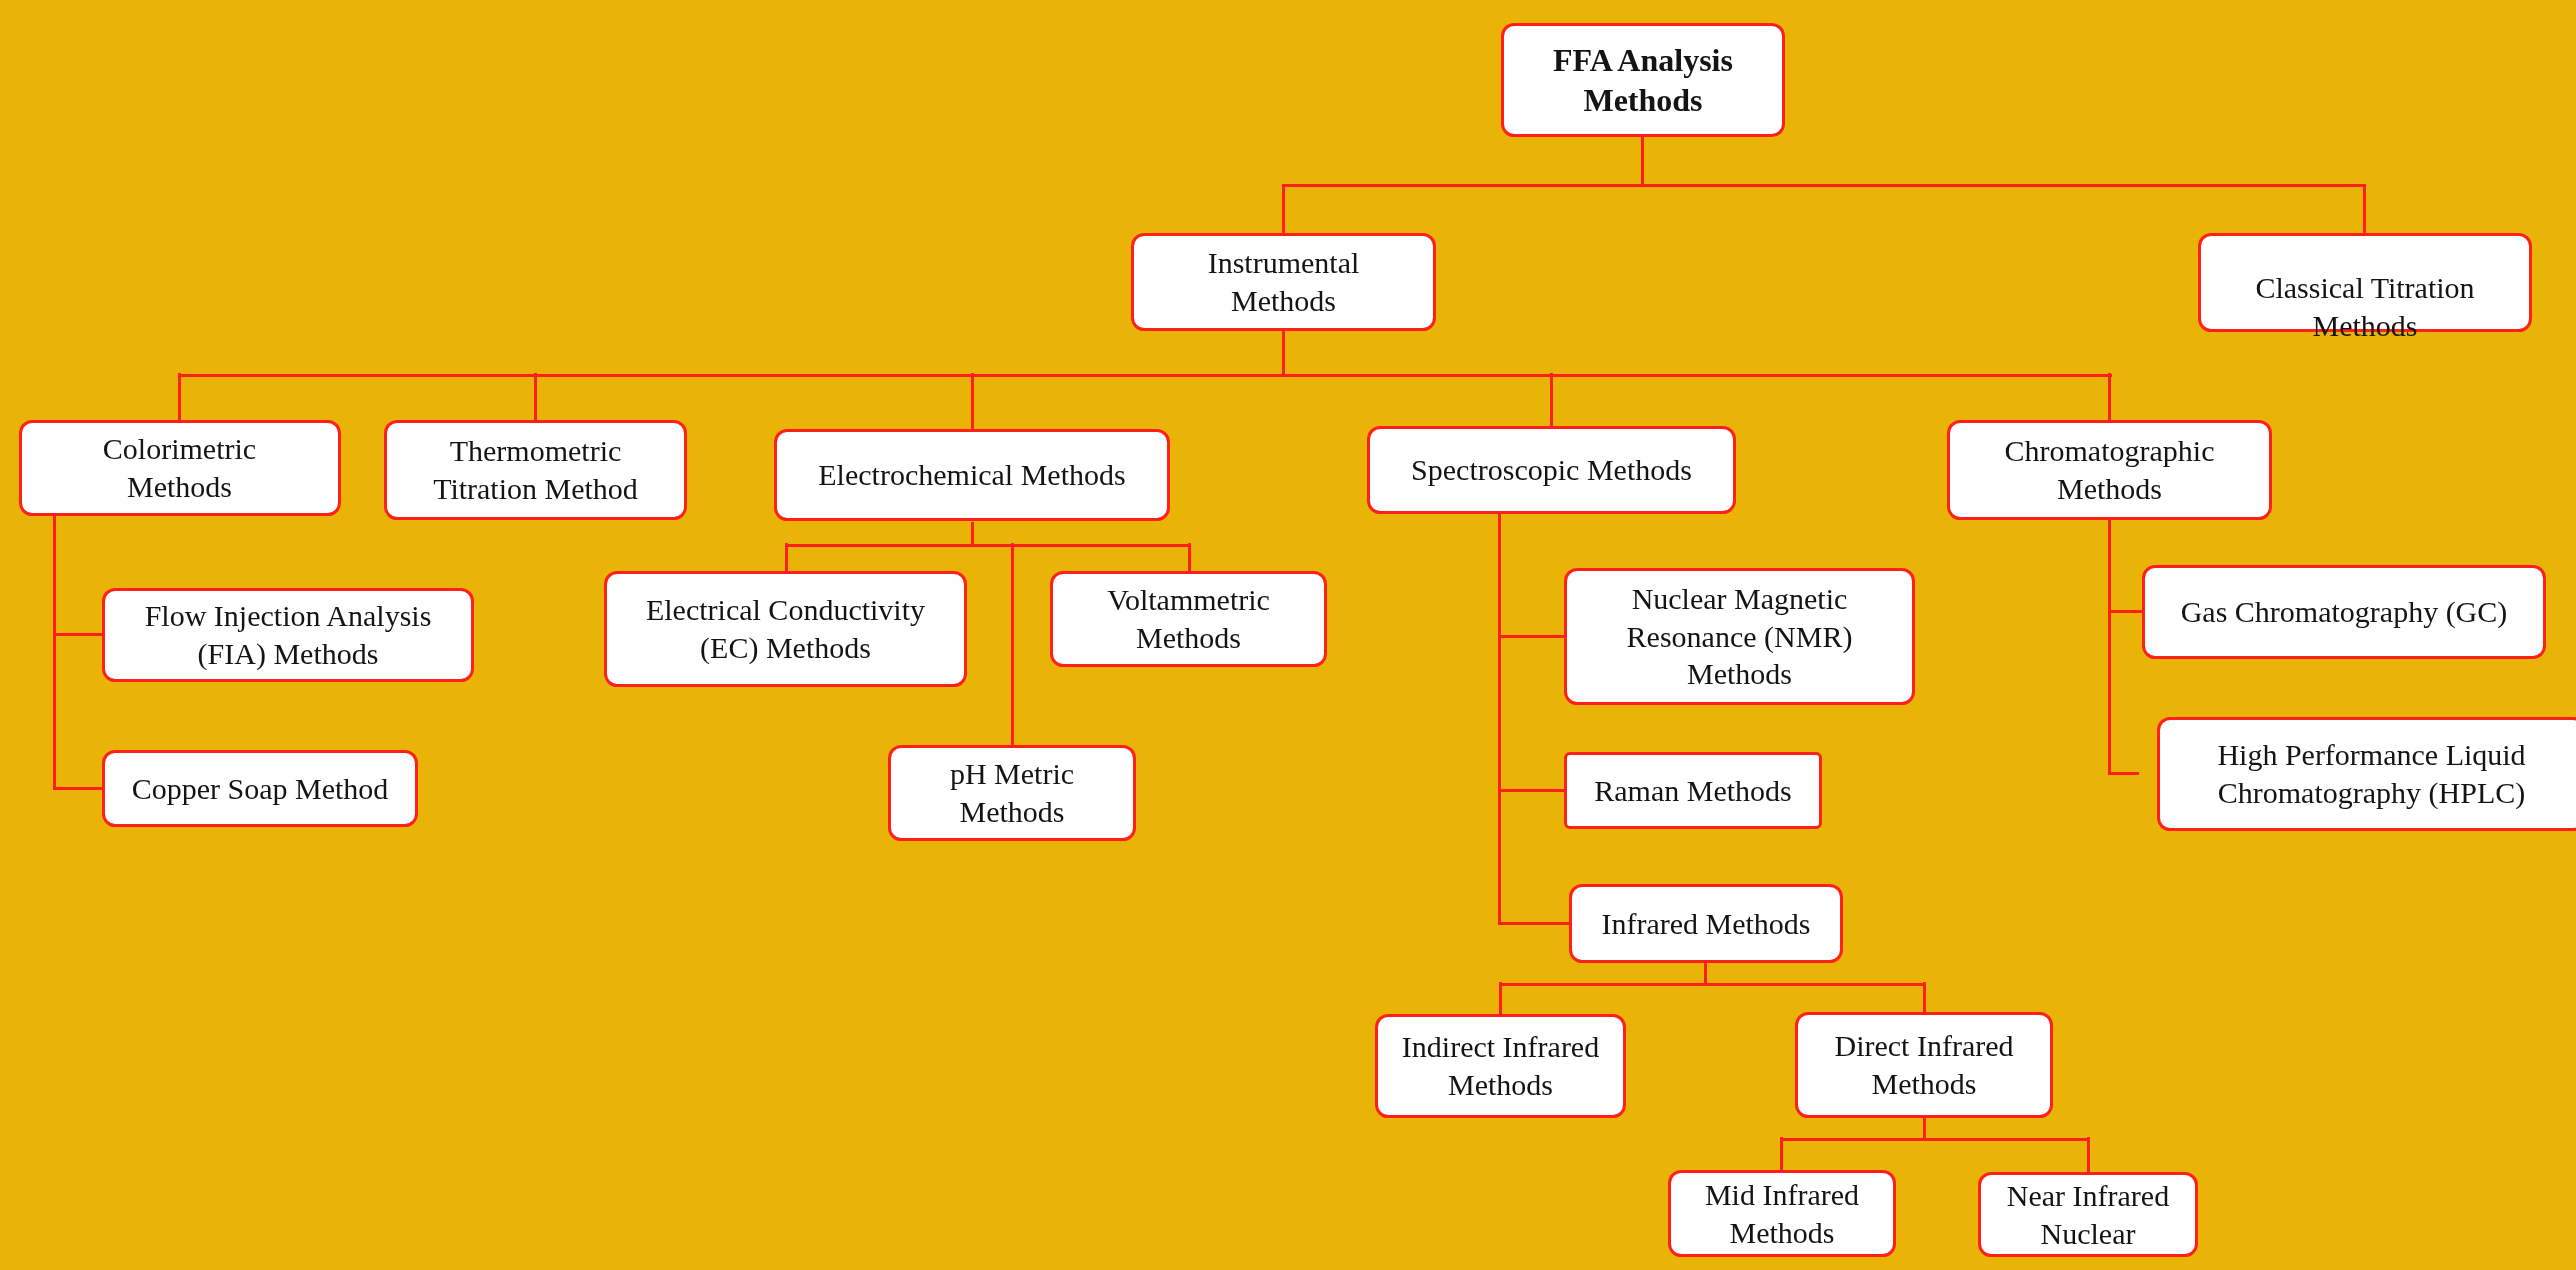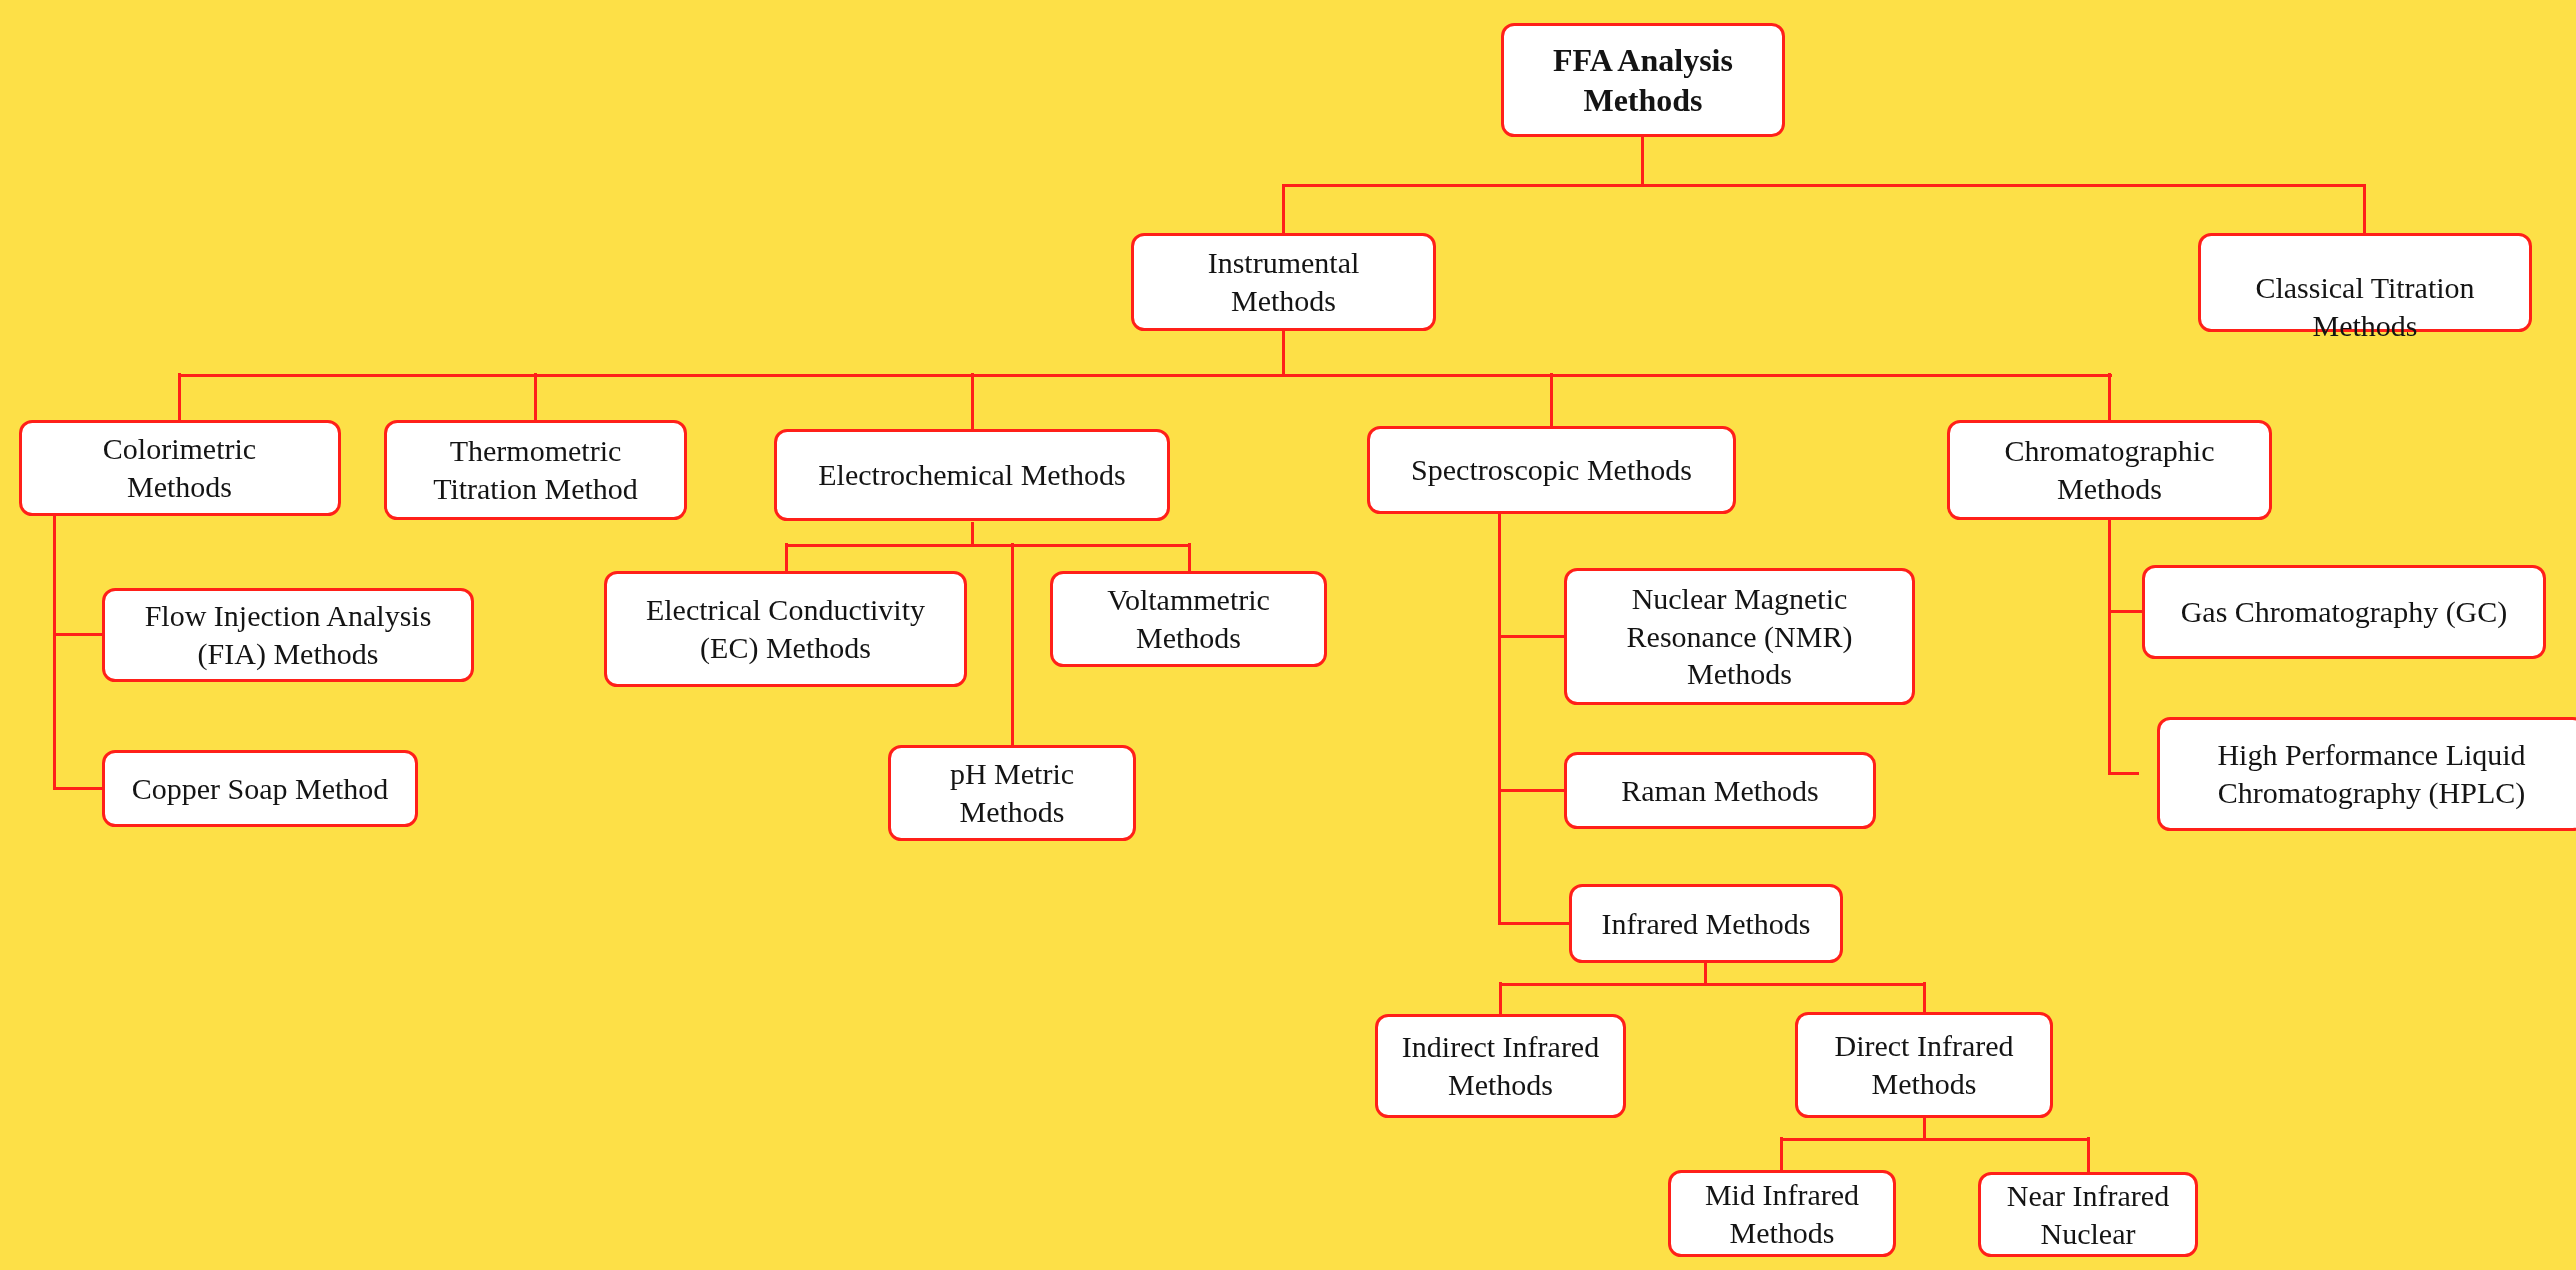--- a/index.html
+++ b/index.html
@@ -1,19 +1,19 @@
 <!DOCTYPE html>
 <html style="font-size:10.6px"><head>
 <meta charset="utf-8">
 <style>
   html,body{margin:0;padding:0;background:#ffffff;}
   #canvas{
     position:relative;
     width:2576px;height:1271px;
-    background:#fde047;
+    background:#eab308;
     font-family:"Liberation Serif","DejaVu Serif",serif;
     overflow:hidden;
   }
   .line{
     position:absolute;
     background:#ff2019;
     z-index:1;
   }
   .line.v{width:3.3px;}
   .line.h{height:3.3px;}
@@ -42,21 +42,21 @@
   .n-thermometric{left:384px;top:420px;width:303px;height:100px;}
   .n-electrochemical{left:774px;top:429px;width:396px;height:92px;text-align:right;}
   .n-spectroscopic{left:1367px;top:426px;width:369px;height:88px;}
   .n-chromatographic{left:1947px;top:420px;width:325px;height:100px;}
   .n-fia{left:102px;top:588px;width:372px;height:94px;}
   .n-copper{left:102px;top:750px;width:316px;height:77px;}
   .n-ec{left:604px;top:571px;width:363px;height:116px;}
   .n-voltammetric{left:1050px;top:571px;width:277px;height:96px;}
   .n-ph{left:888px;top:745px;width:248px;height:96px;}
   .n-nmr{left:1564px;top:568px;width:351px;height:137px;}
-  .n-raman{left:1564px;top:752px;width:312px;height:77px;}
+  .n-raman{left:1564px;top:752px;width:258px;height:77px;border-radius:6px;}
   .n-infrared{left:1569px;top:884px;width:274px;height:79px;}
   .n-indirect{left:1375px;top:1014px;width:251px;height:104px;}
   .n-direct{left:1795px;top:1012px;width:258px;height:106px;}
   .n-mid{left:1668px;top:1170px;width:228px;height:87px;}
   .n-near{left:1978px;top:1172px;width:220px;height:85px;}
   .n-gc{left:2142px;top:565px;width:404px;height:94px;}
   .n-hplc{left:2137px;top:717px;width:429px;height:114px;margin-left:20px;}
 
   .n-ffa .lbl{max-width:205px;}
   .n-instrumental .lbl{max-width:218px;}

